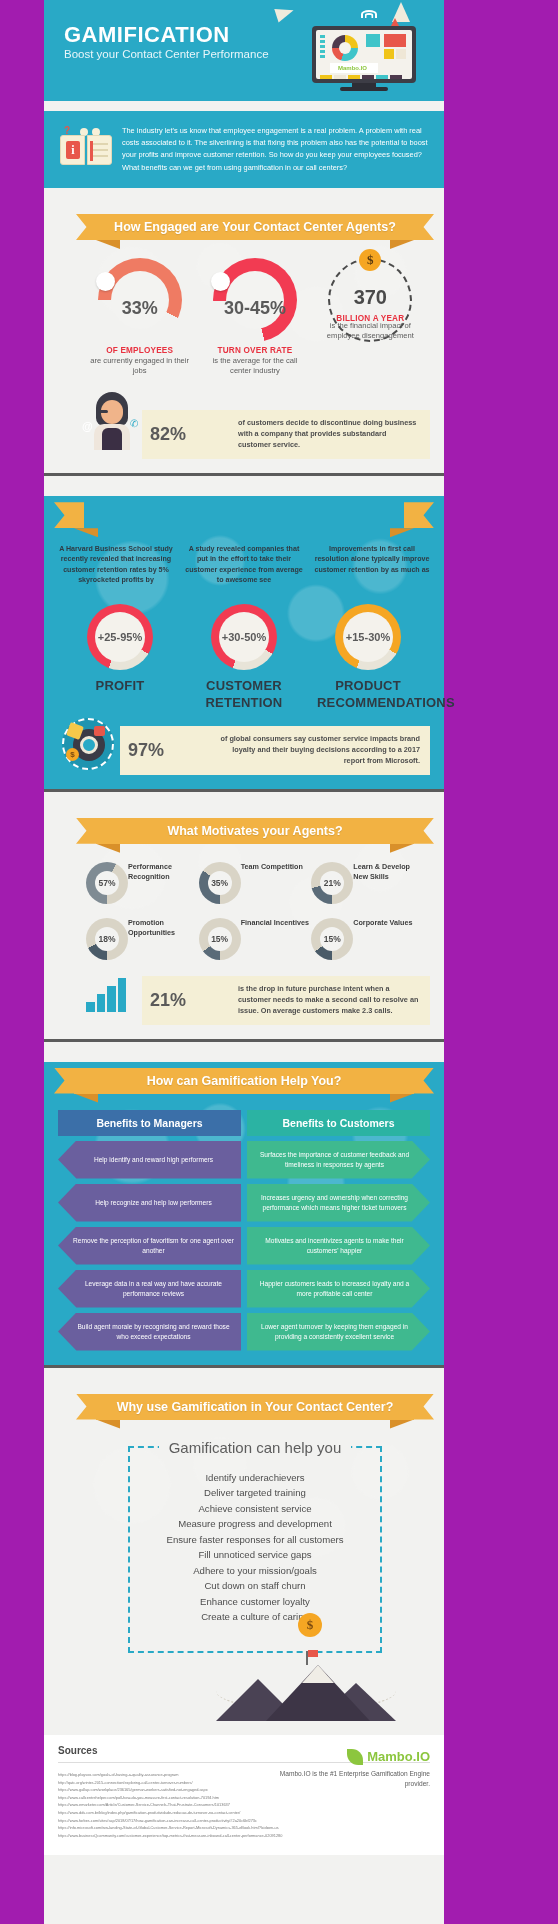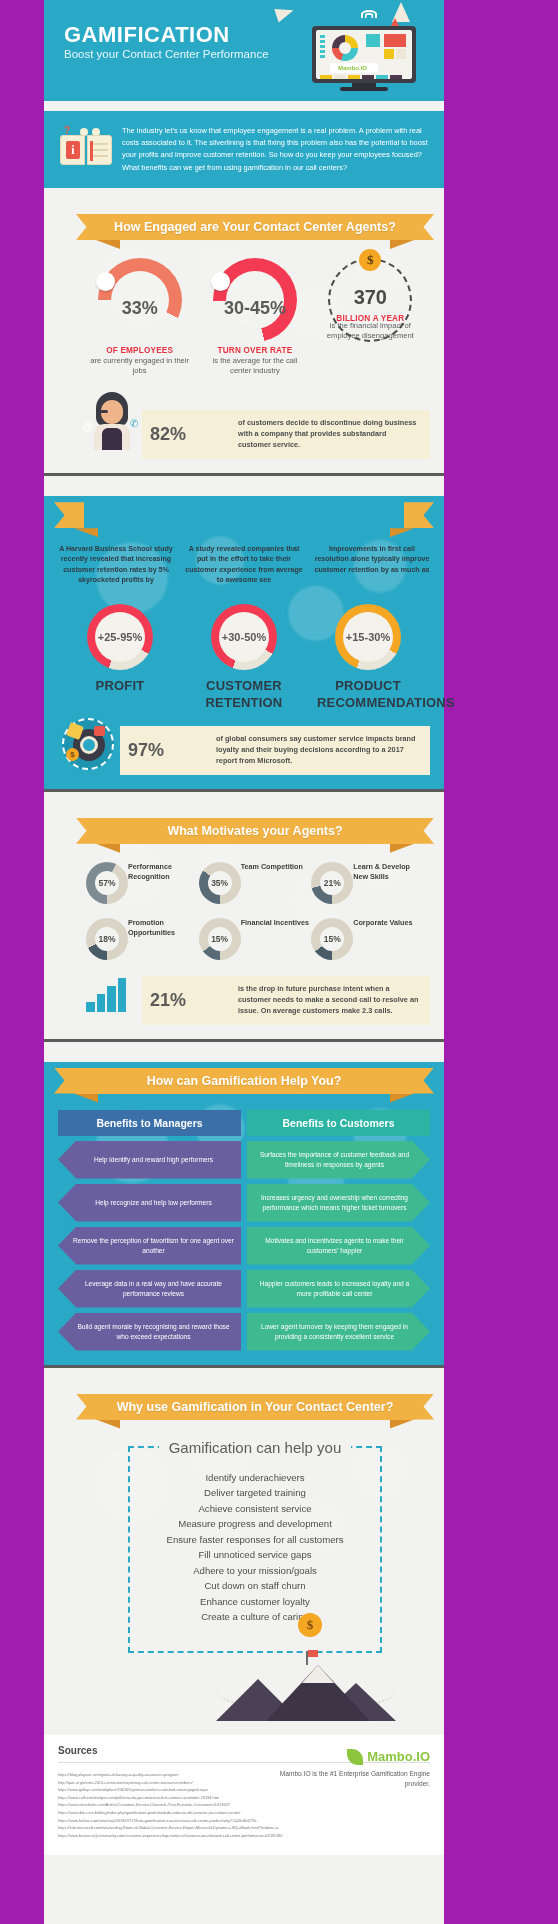--- a/index.html
+++ b/index.html
@@ -311,21 +311,21 @@
     <div class="callout callout-teal" style="margin-top:14px;">
       <div class="gear-badge">
         <div class="gb-in"></div>
               <div class="gb-y"></div>
               <div class="gb-c"></div>
         <div class="gb-lock"></div>
               <div class="gb-dol">$</div>
       </div>
       <div class="callout-box">
         <div class="callout-pct">97%</div>
-        <div class="callout-txt" style="margin-left:50px;">of global consumers say customer service impacts brand loyalty and their buying decisions according to a 2017 report from Microsoft.</div>
+        <div class="callout-txt" style="margin-left:50px;text-align:right;">of global consumers say customer service impacts brand loyalty and their buying decisions according to a 2017 report from Microsoft.</div>
       </div>
     </div>
    </div>
   </div>
   <div class="divider"></div>
 
   <div class="sec-light">
    <div class="sec-inner">
     <div class="ribwrap">
       <div class="rib-tail-l"></div>

